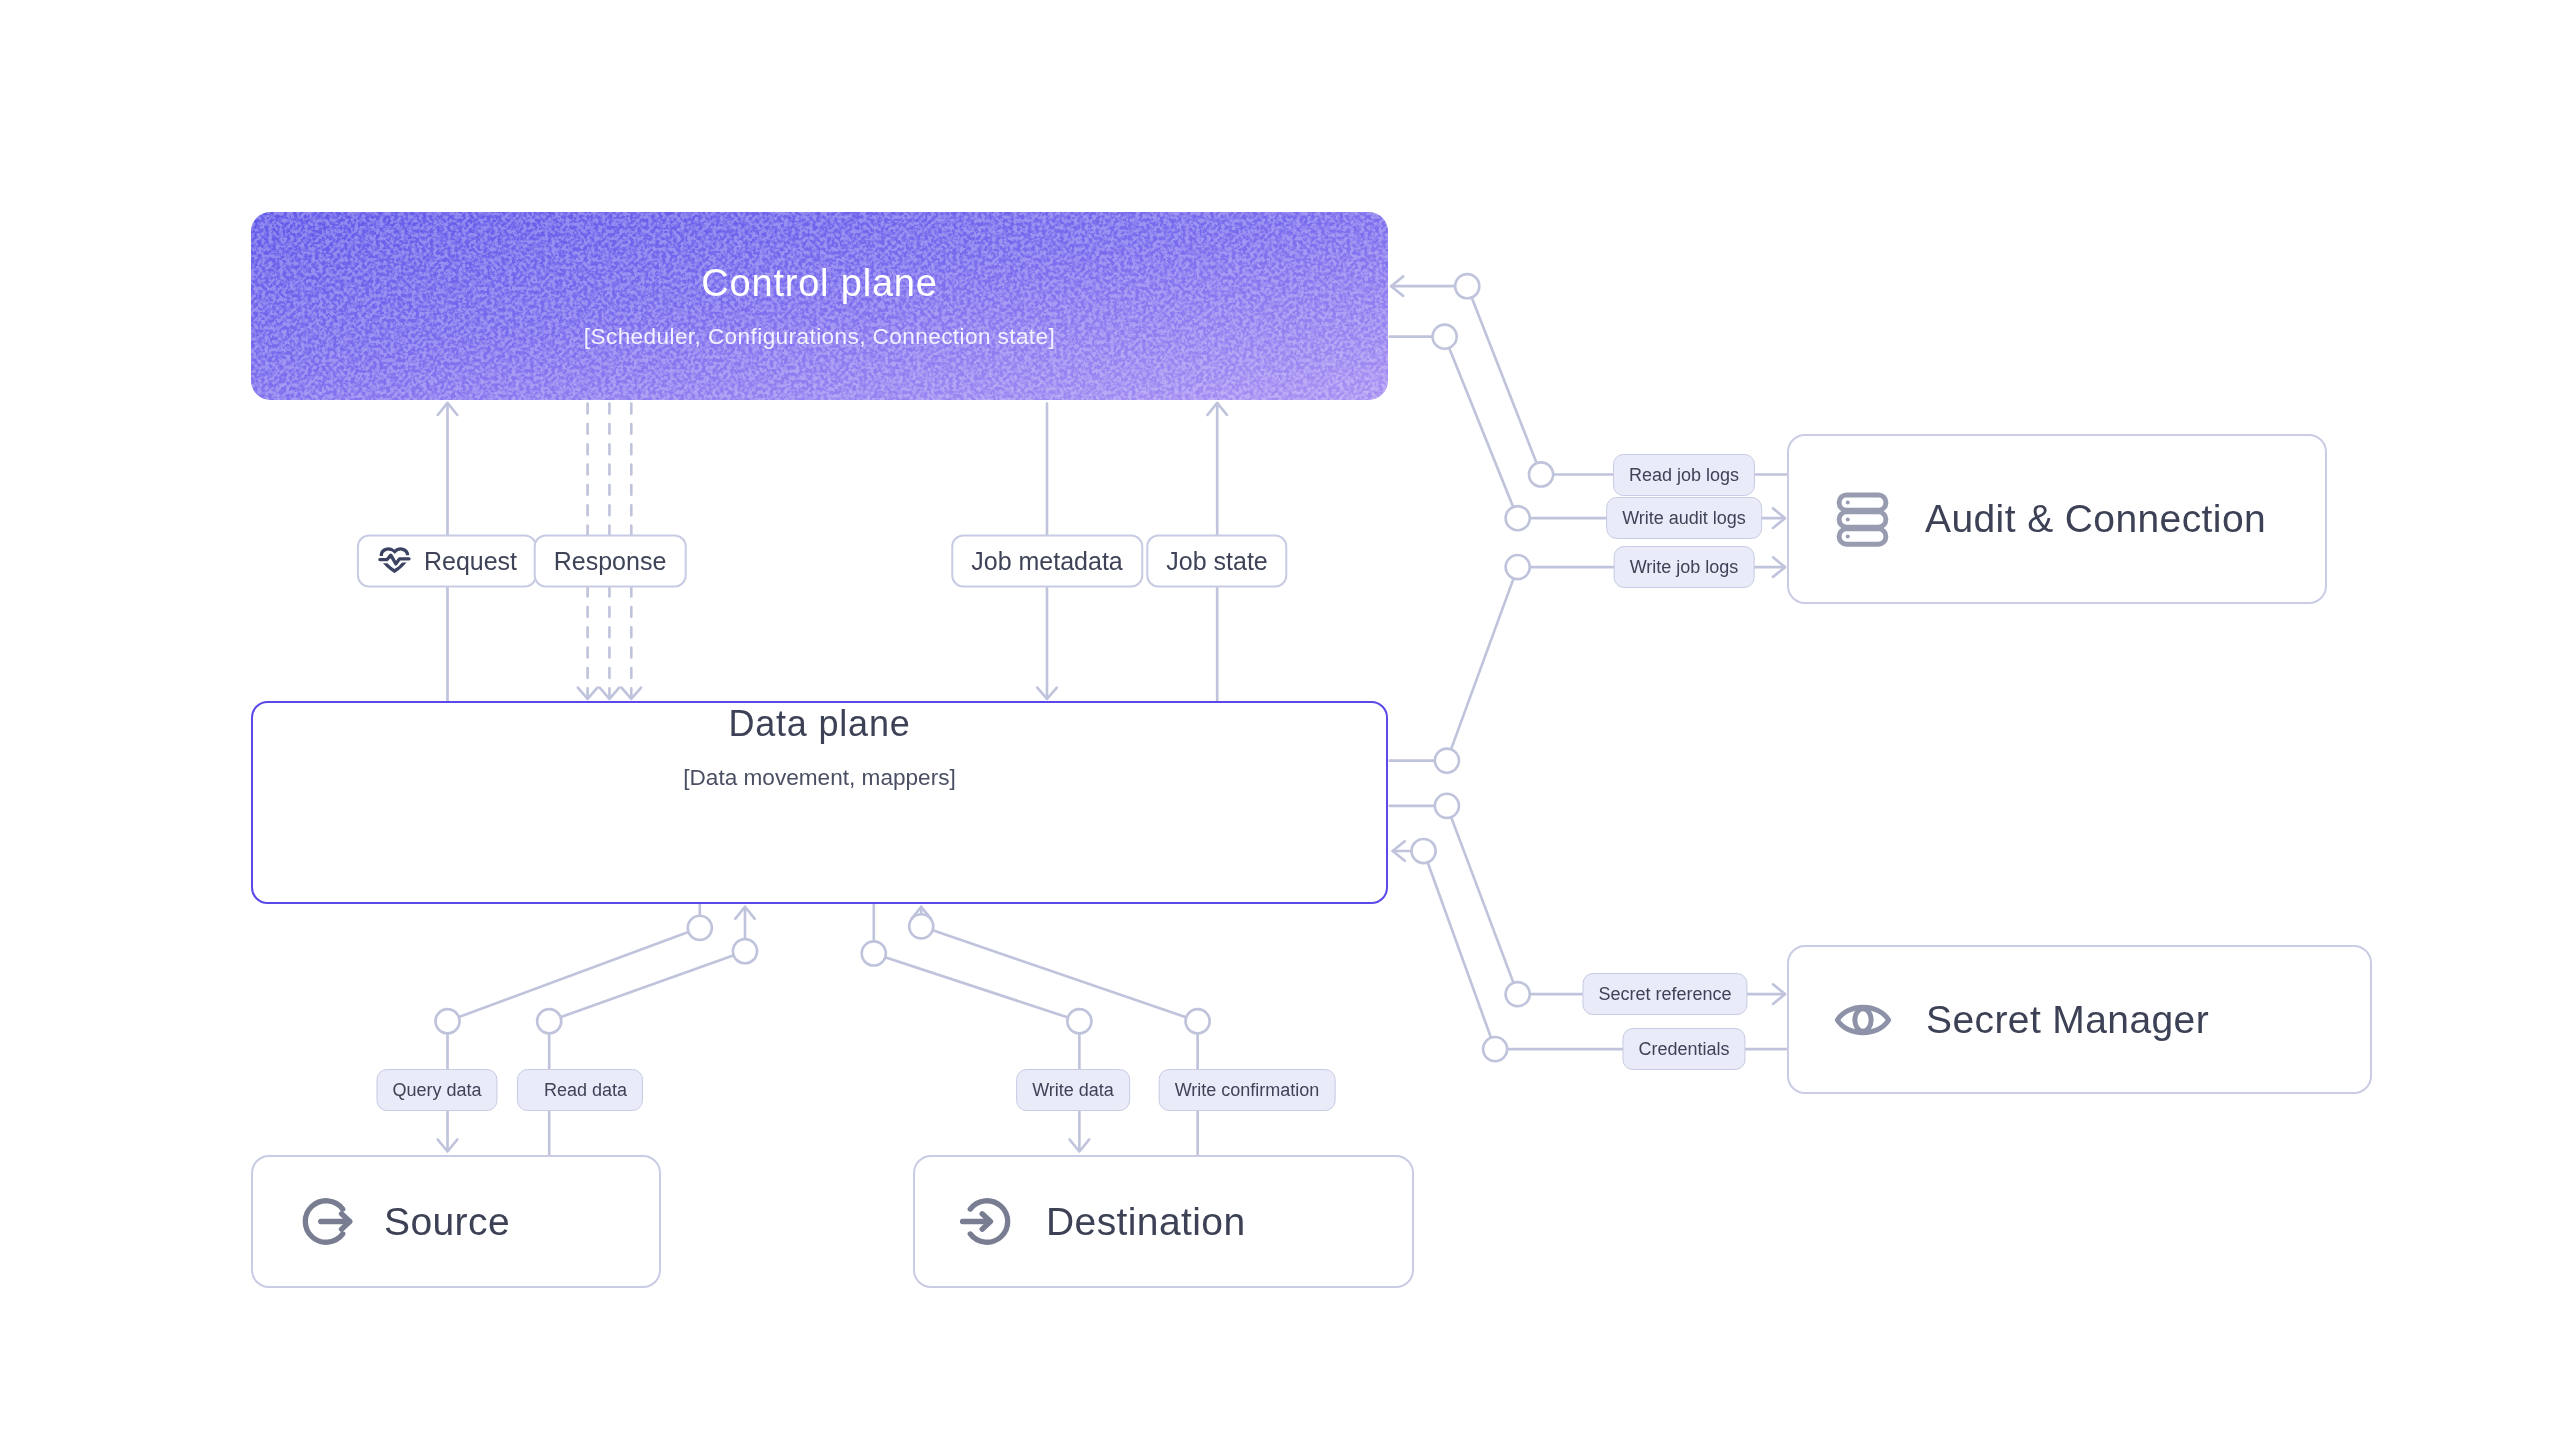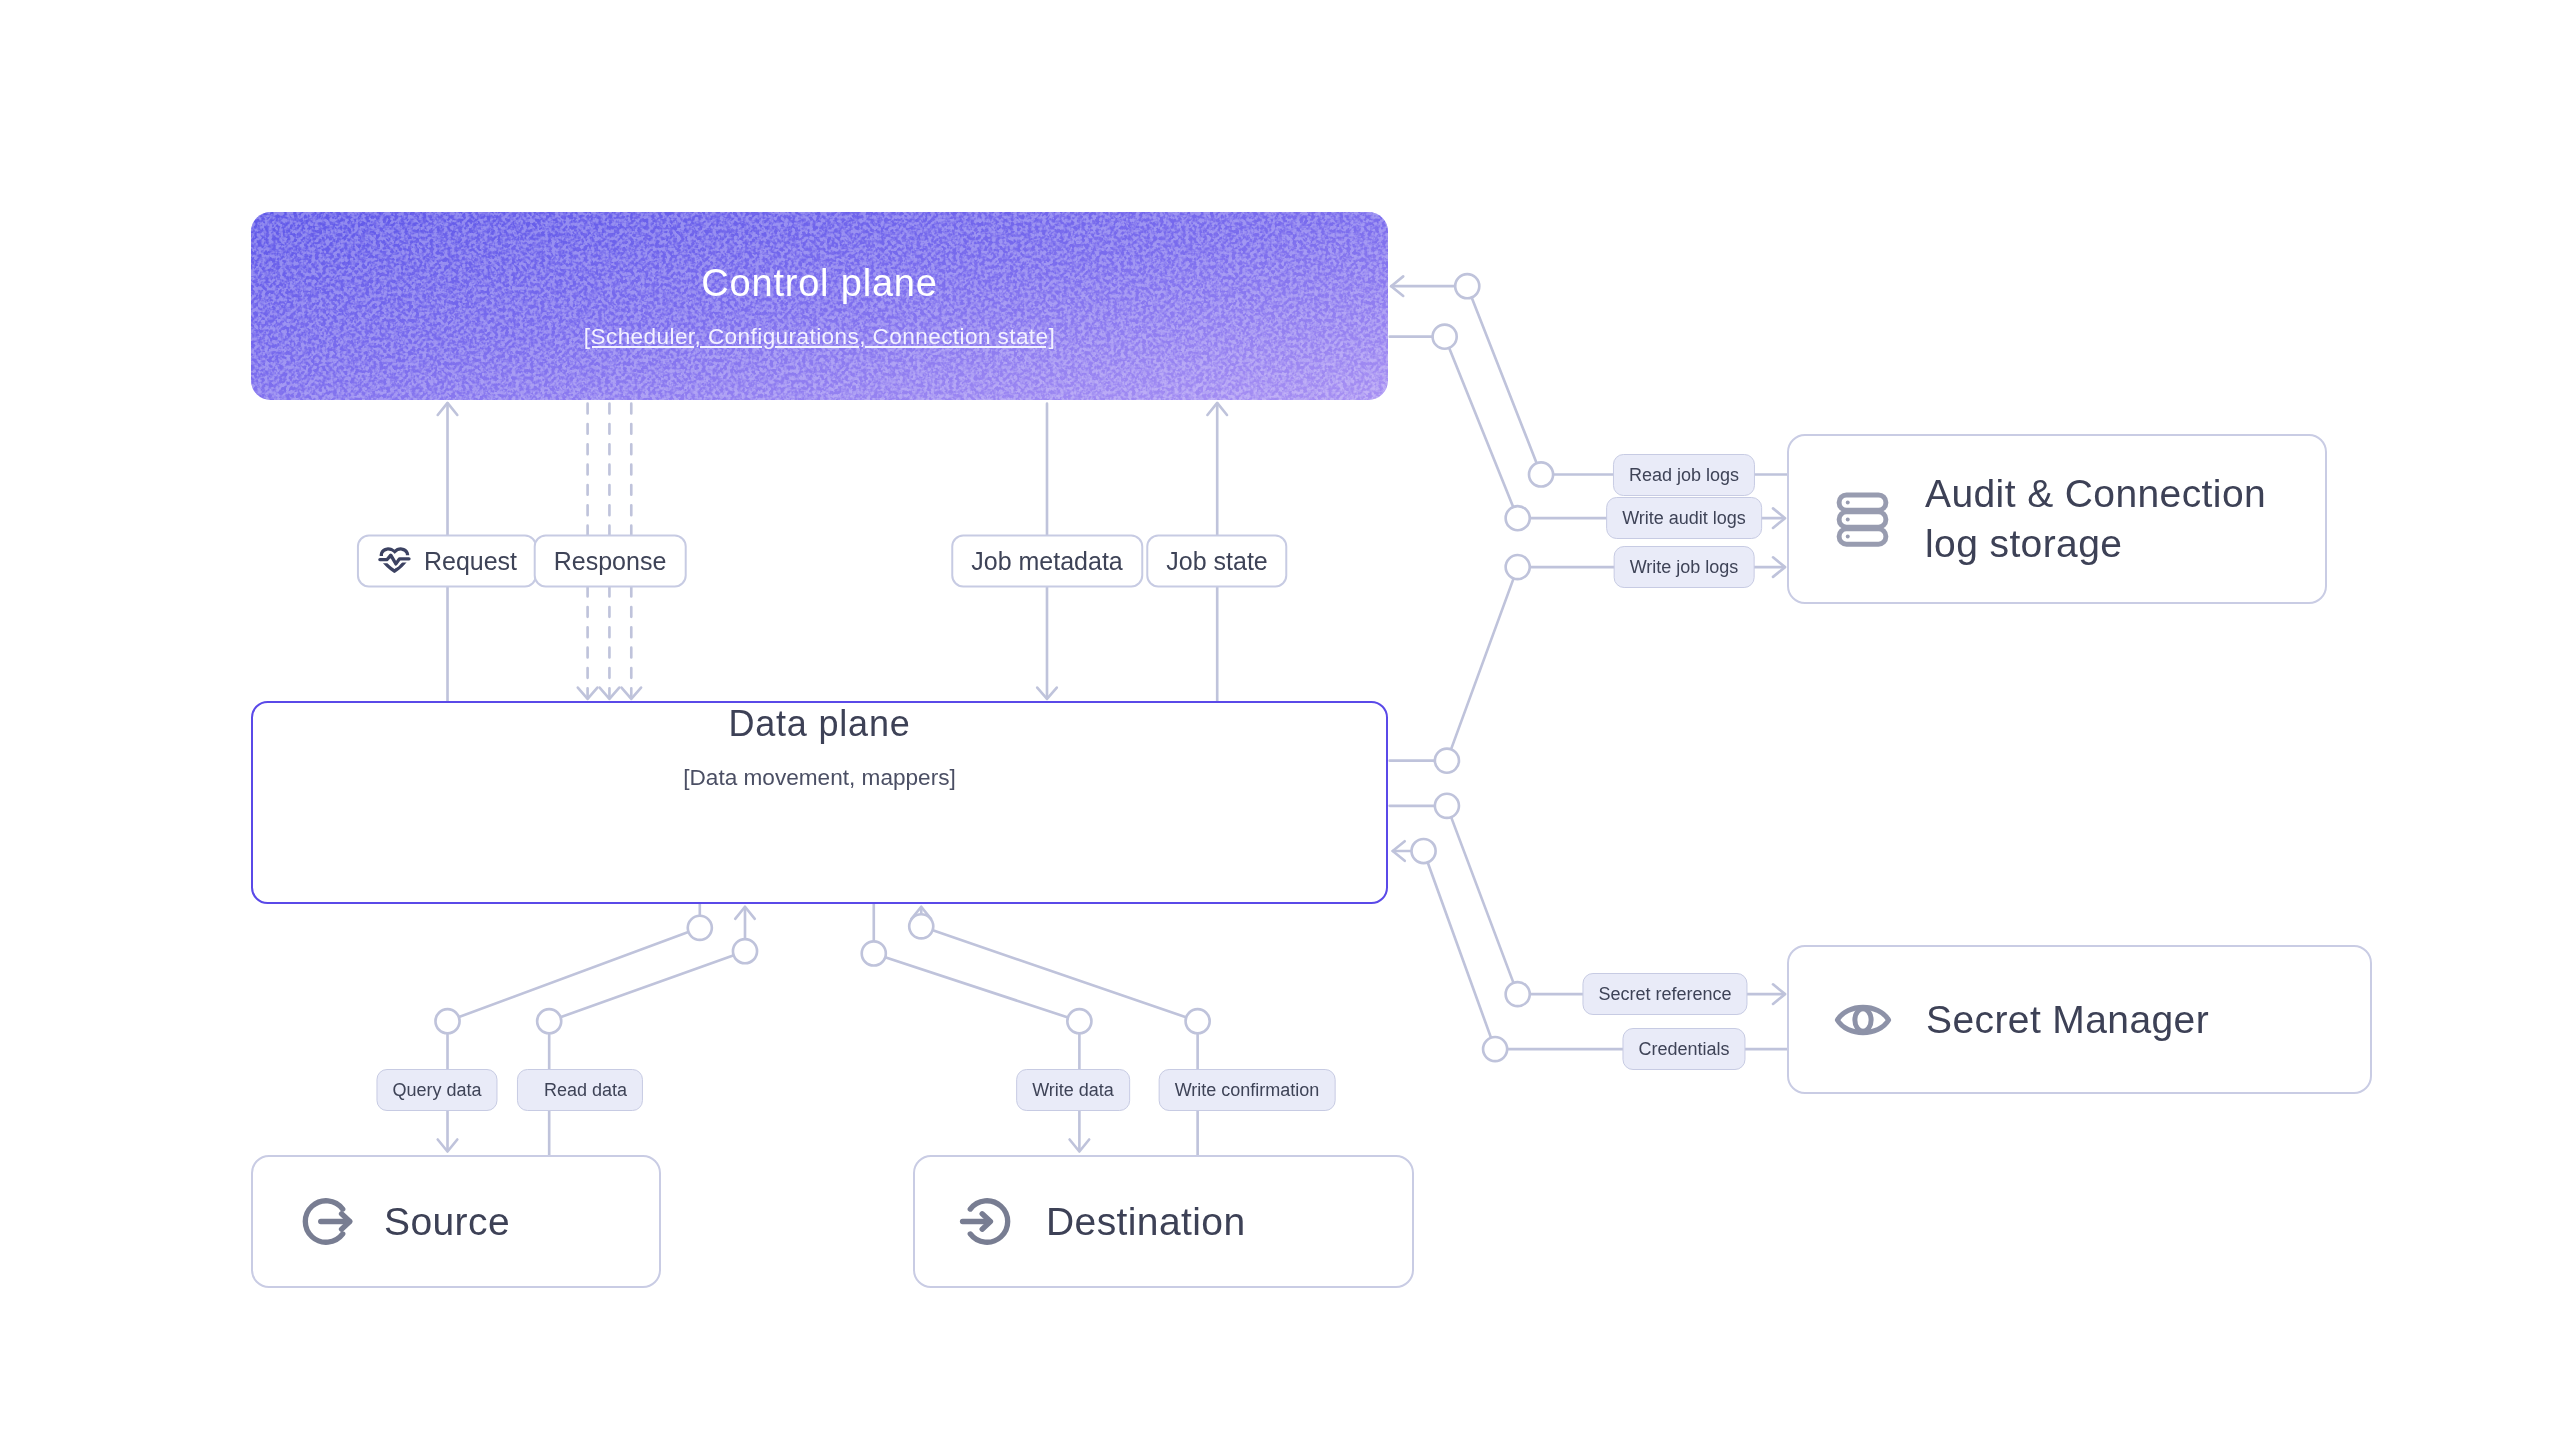--- a/index.html
+++ b/index.html
@@ -5,21 +5,21 @@
   html,body{margin:0;padding:0;background:#ffffff;}
   body{width:2576px;height:1446px;position:relative;font-family:"Liberation Sans",sans-serif;overflow:hidden;}
   .stage{position:absolute;inset:0;}
   svg.wires{position:absolute;left:0;top:0;}
   .box{position:absolute;background:#ffffff;border:2.3px solid #c9cce4;border-radius:18px;box-sizing:border-box;}
   .plane{display:flex;flex-direction:column;align-items:center;justify-content:flex-start;text-align:center;}
   .control{left:251px;top:212px;width:1137px;height:188px;border:none;border-radius:19.6px;overflow:hidden;background:linear-gradient(172deg,#5f58e9 0%,#7a6cee 48%,#ab93f4 100%);}
   .control .noise{position:absolute;inset:0;}
   .control .inner{position:relative;z-index:2;display:flex;flex-direction:column;align-items:center;justify-content:center;height:100%;}
   .control .t{color:#ffffff;font-size:38px;letter-spacing:0.8px;}
-  .control .s{color:#f3f1ff;font-size:22.6px;margin-top:19.6px;letter-spacing:0.4px;text-decoration:underline;}
+  .control .s{color:#f3f1ff;font-size:22.6px;margin-top:19.6px;letter-spacing:0.4px;}
   .data{left:251px;top:701px;width:1137px;height:203px;border:2.6px solid #5a49e8;border-radius:16.6px;}
   .data .t{color:#3d4156;font-size:36px;letter-spacing:0.8px;}
   .data .s{color:#4b4f64;font-size:22.6px;margin-top:19.6px;}
   .side{display:flex;align-items:center;gap:30px;padding-left:44px;}
   .source{left:251px;top:1155px;width:410px;height:133px;}
   .dest{left:913px;top:1155px;width:501px;height:133px;}
   .audit{left:1787px;top:434px;width:540px;height:170px;gap:33px;}
   .secret{left:1787px;top:945px;width:585px;height:149px;gap:33px;}
   .bigtitle{color:#3d4156;font-size:39px;letter-spacing:0.4px;line-height:50px;}
   .lbl{position:absolute;transform:translate(-50%,-50%);display:inline-flex;align-items:center;justify-content:center;gap:12px;white-space:nowrap;background:#ffffff;border:2.3px solid #c7cbe3;border-radius:12px;height:53px;padding:0 18px;font-size:25px;color:#3e4357;box-sizing:border-box;}
@@ -193,21 +193,20 @@
         <rect x="5" y="4" width="38" height="12.5" rx="6"></rect>
         <rect x="5" y="17.8" width="38" height="12.5" rx="6"></rect>
         <rect x="5" y="31.6" width="38" height="12.5" rx="6"></rect>
         <circle cx="12" cy="10.2" r="1.6" fill="#989cb0" stroke="none"></circle>
         <circle cx="12" cy="24" r="1.6" fill="#989cb0" stroke="none"></circle>
         <circle cx="12" cy="37.8" r="1.6" fill="#989cb0" stroke="none"></circle>
       </svg>
     </span>
     <span class="bigtitle">
       <span style="display:block">Audit &amp; Connection</span>
-      <span style="display:block">log storage</span>
     </span>
   </div>
 
   <div class="box side secret">
     <span class="icon">
       <svg width="60" height="60" viewBox="0 0 48 48" fill="none" stroke="#8d92a8" stroke-width="4" stroke-linecap="round" stroke-linejoin="round">
         <path d="M3.5 24 C11.5 10.5 36.5 10.5 44.5 24 C36.5 37.5 11.5 37.5 3.5 24 Z"></path>
         <ellipse cx="24" cy="24" rx="6.5" ry="9"></ellipse>
       </svg>
     </span>

